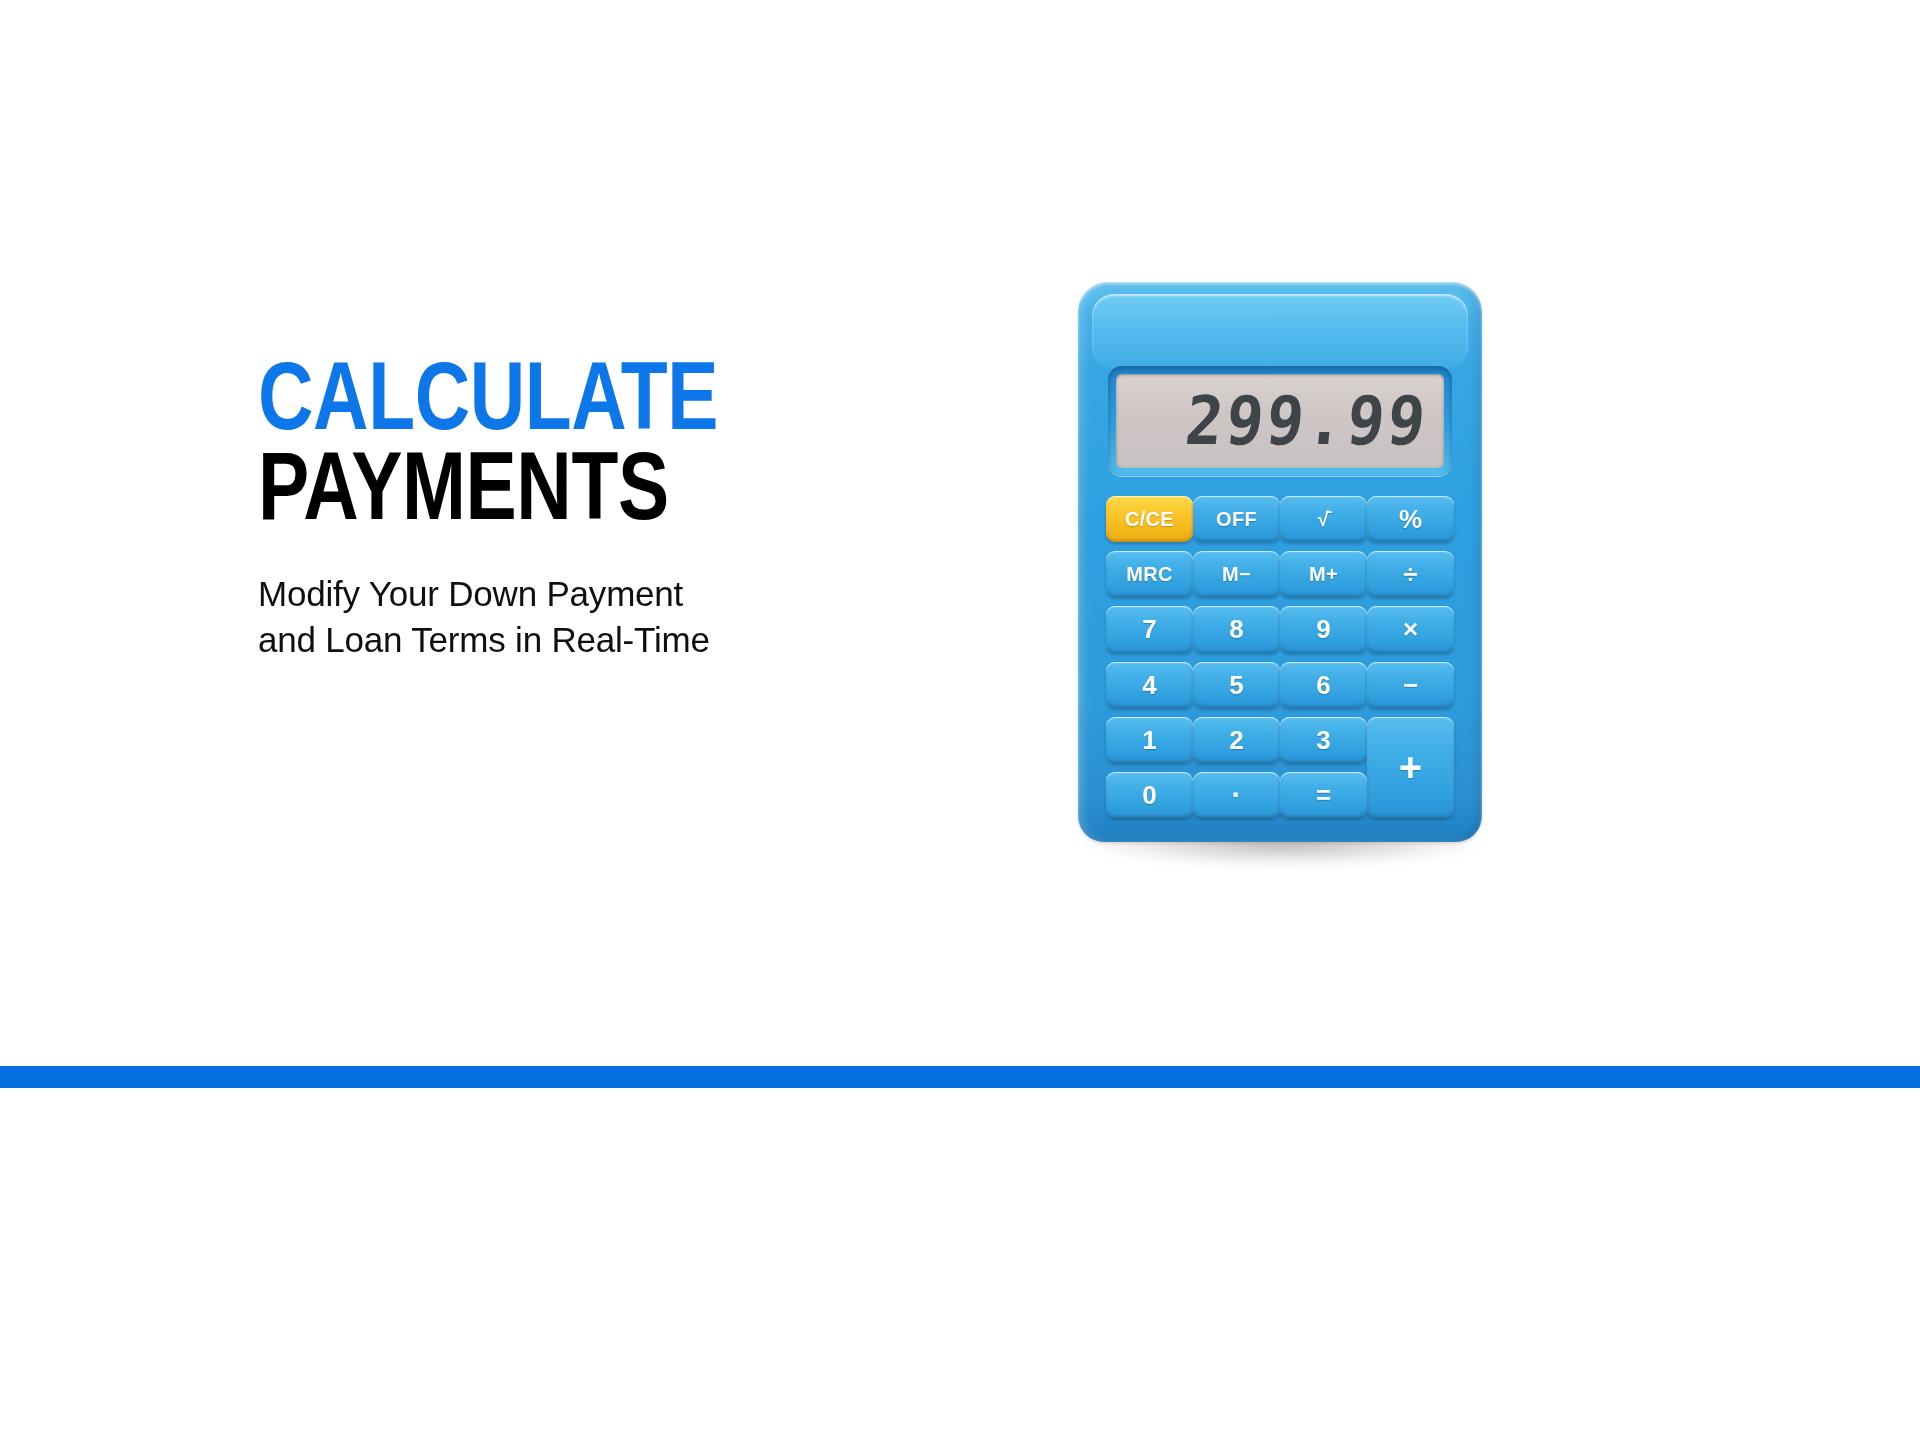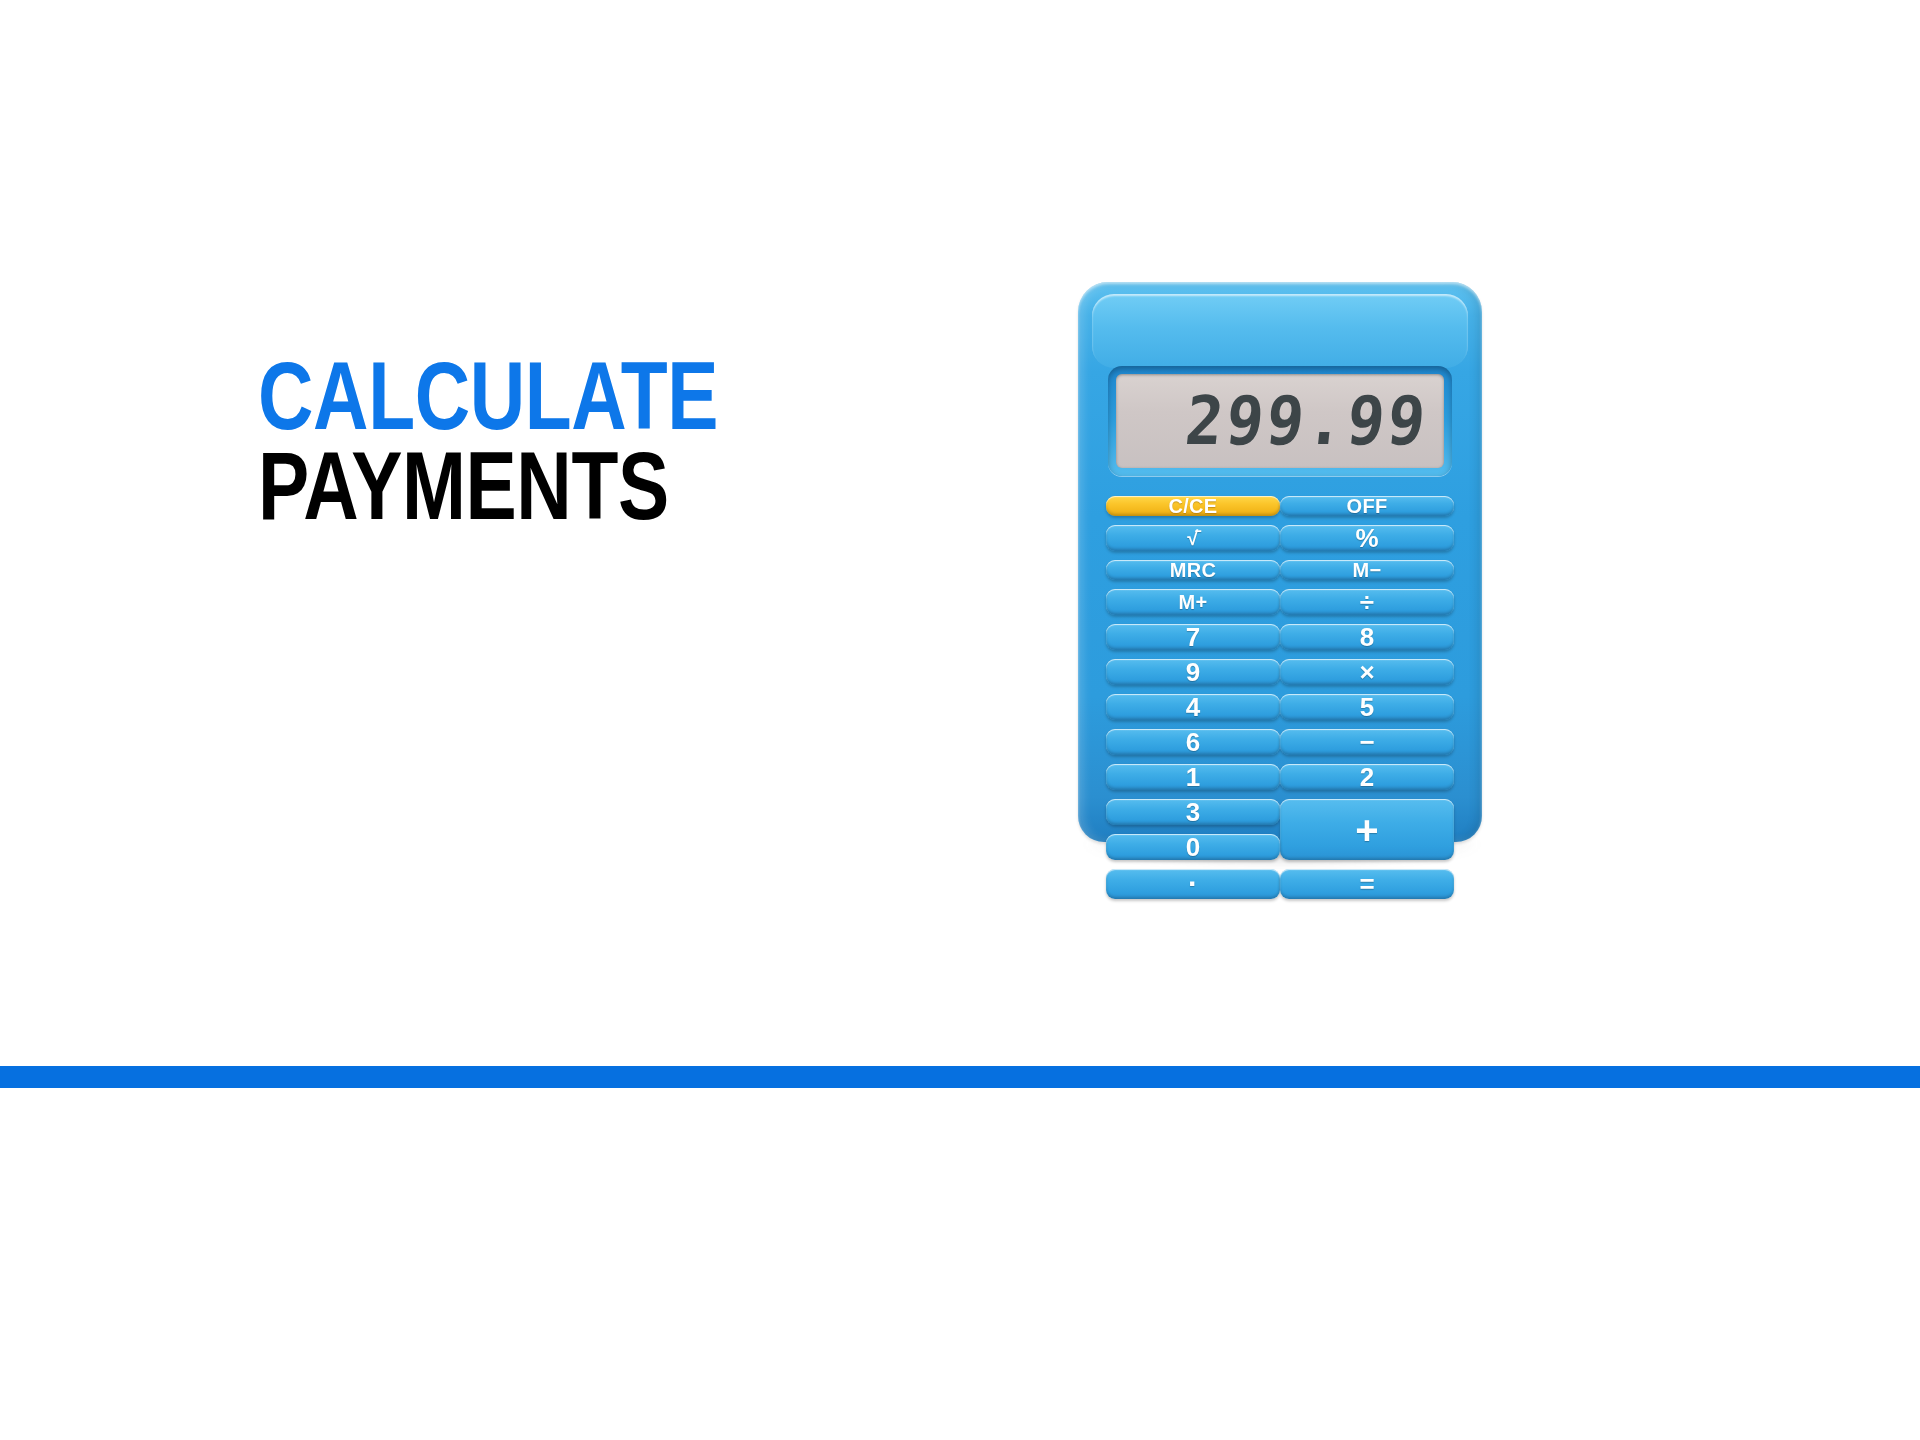--- a/index.html
+++ b/index.html
@@ -94,21 +94,21 @@
     color:#3d4548;
     letter-spacing:3px;
     transform:skewX(-6deg) scaleY(1.08);
     line-height:1;
     white-space:nowrap;
   }
 
   #keypad{
     position:absolute;left:28px;top:214px;width:348px;height:322px;
     display:grid;
-    grid-template-columns:repeat(2,1fr);
+    grid-template-columns:repeat(4,1fr);
     grid-template-rows:repeat(6,1fr);
     gap:9px 0;
     text-align:right;
   }
   .key{
     border-radius:9px;
     display:flex;align-items:center;justify-content:center;
     color:#ffffff;
     font-size:26px;
     font-weight:700;
@@ -138,20 +138,24 @@
 </style>
 </head>
 <body>
 
 <div id="hero">
 
   <div id="copy-block">
     <div class="headline" id="headline-line1" style="color: rgb(13, 119, 233);">CALCULATE</div>
     <div class="headline" id="headline-line2" style="color: rgb(0, 0, 0);">PAYMENTS</div>
 
+    <p id="subheadline">
+      <span>Modify Your Down Payment</span>
+      <span>and Loan Terms in Real-Time</span>
+    </p>
   </div>
 
   <div id="calculator-wrap">
     <div id="calc-shadow"></div>
 
     <div id="calc-body">
       <div id="calc-top-ridge"></div>
 
       <div id="display-bezel">
         <div id="lcd-screen">

